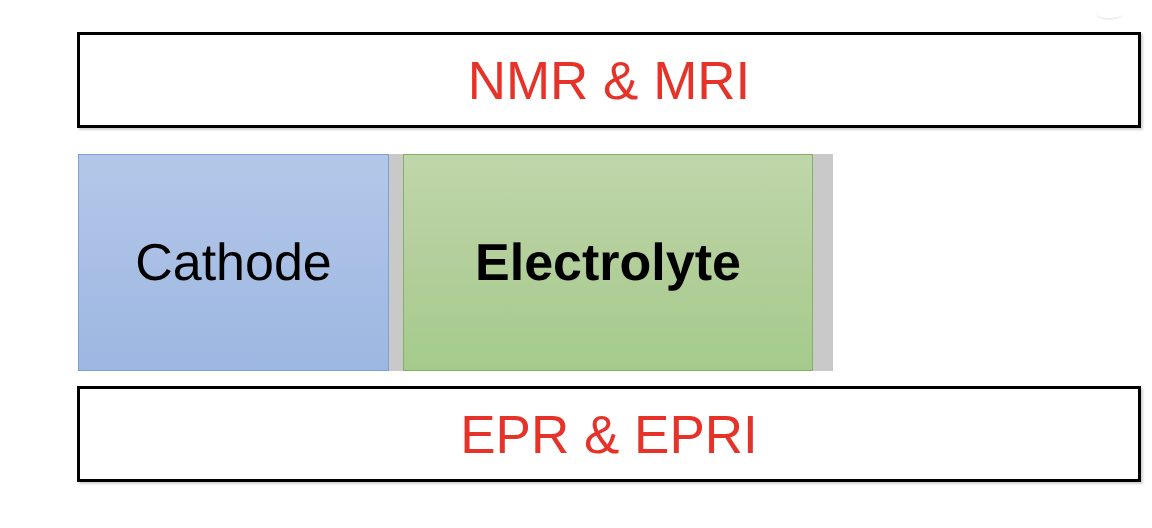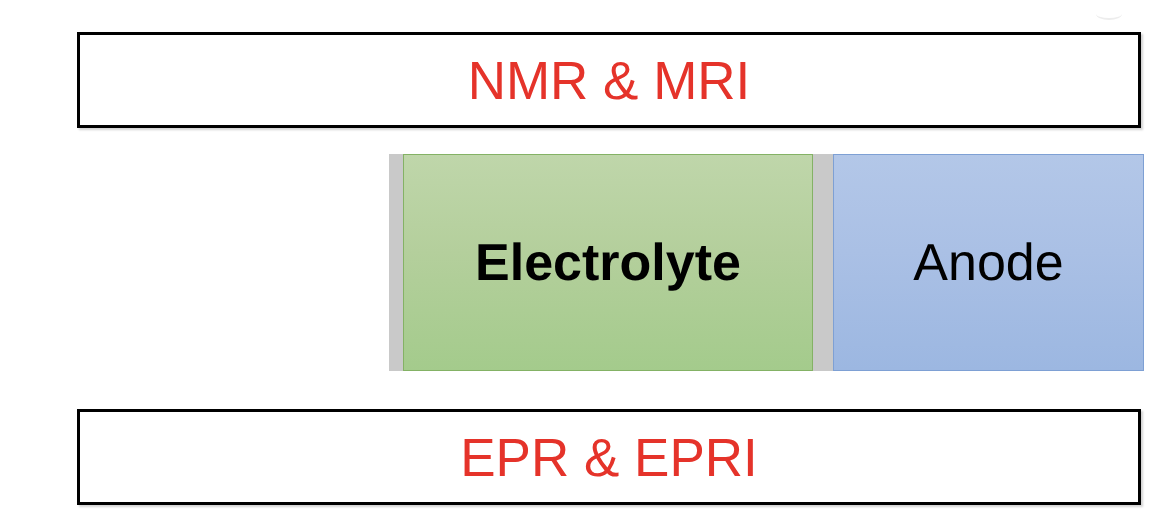--- a/index.html
+++ b/index.html
@@ -42,21 +42,21 @@
   }
 
   #box-nmr {
     left: 41px;
     top: 32px;
     width: 1064px;
     height: 96px;
   }
   #box-epr {
     left: 41px;
-    top: 409px;
+    top: 386px;
     width: 1064px;
     height: 96px;
   }
 
   
   #cell-stack {
     position: absolute;
     left: 42px;
     top: 154px;
     width: 1066px;
@@ -123,32 +123,32 @@
 <div id="canvas">
 
   <div id="page-artifact"></div>
 
   <div id="box-nmr" class="technique-box">
     <span class="technique-label">NMR &amp; MRI</span>
   </div>
 
   <div id="cell-stack">
 
+    <div id="layer-cathode" class="cell-layer electrode">
+      <span class="cell-label regular">Cathode</span>
+    </div>
 
     <div id="layer-gap-left" class="cell-layer separator-gap"></div>
 
     <div id="layer-electrolyte" class="cell-layer electrolyte">
       <span class="cell-label bold">Electrolyte</span>
     </div>
 
     <div id="layer-gap-right" class="cell-layer separator-gap"></div>
 
-    <div id="layer-anode" class="cell-layer electrode">
-      <span class="cell-label regular">Anode</span>
-    </div>
 
   </div>
 
   <div id="box-epr" class="technique-box">
     <span class="technique-label">EPR &amp; EPRI</span>
   </div>
 
 </div>
 
 </body></html>

